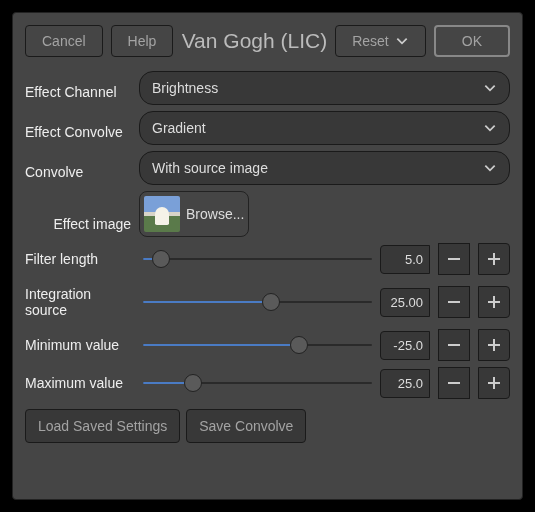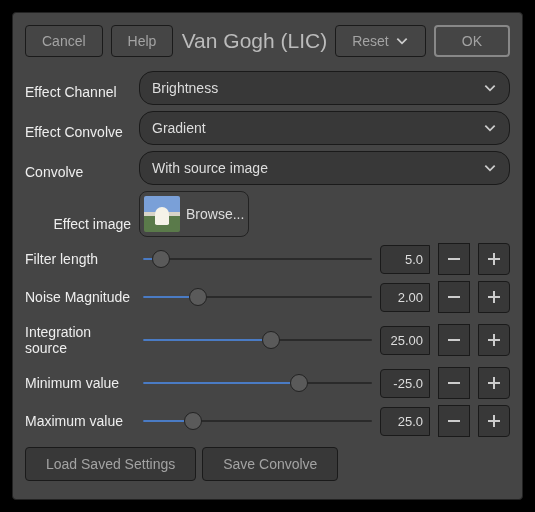--- a/index.html
+++ b/index.html
@@ -20,21 +20,21 @@
 .slider-row{display:flex;align-items:center;gap:8px;margin-bottom:6px}
 .slider-wrap{flex:1;position:relative;height:24px;display:flex;align-items:center}
 .track{position:absolute;width:100%;height:2px;background:#2a2a2a;border-radius:1px}
 .fill{position:absolute;height:2px;background:#4a7bc4;border-radius:1px}
 .handle{position:absolute;width:18px;height:18px;background:#5a5a5a;border:1px solid #222;border-radius:50%;transform:translateX(-50%);top:3px}
 .val{width:50px;background:#383838;border:1px solid #1a1a1a;border-radius:4px 0 0 4px;padding:6px 6px;text-align:right;font-size:13px}
 .step{width:32px;height:32px;background:#383838;border:1px solid #1a1a1a;display:flex;align-items:center;justify-content:center;font-size:18px;color:#ccc}
 .step.minus{border-radius:0}
 .step.plus{border-radius:0 4px 4px 0}
 .bottom{display:flex;gap:6px;margin-top:10px}
-.bottom .btn{background:#383838;padding:8px 20px}
+.bottom .btn{background:#383838;padding:8px 12px}
 .chev{width:14px;height:14px}
 </style>
 </head>
 <body>
 
 <div class="dialog">
   <div class="topbar">
     <button class="btn">Cancel</button>
     <button class="btn">Help</button>
     <div class="title">Van Gogh (LIC)</div>
@@ -87,40 +87,20 @@
 
   <div id="sliders">
       <div class="slider-row">
         <div class="label">Filter length</div>
   <div class="slider-wrap">
     <div class="track"></div>
     <div class="fill" style="width:8%"></div>
     <div class="handle" style="left:8%"></div>
   </div>
   <div class="val">5.0</div>
-  <div class="step minus">
-          <svg width="12" height="2">
-            <rect width="12" height="2" fill="#ccc"></rect>
-          </svg>
-        </div>
-  <div class="step plus">
-          <svg width="12" height="12">
-            <rect x="5" width="2" height="12" fill="#ccc"></rect>
-            <rect y="5" width="12" height="2" fill="#ccc"></rect>
-          </svg>
-        </div>
-      </div>
-      <div class="slider-row">
-        <div class="label">Noise Magnitude</div>
-  <div class="slider-wrap">
-    <div class="track"></div>
-    <div class="fill" style="width:24%"></div>
-    <div class="handle" style="left:24%"></div>
-  </div>
-  <div class="val">2.00</div>
   <div class="step minus">
           <svg width="12" height="2">
             <rect width="12" height="2" fill="#ccc"></rect>
           </svg>
         </div>
   <div class="step plus">
           <svg width="12" height="12">
             <rect x="5" width="2" height="12" fill="#ccc"></rect>
             <rect y="5" width="12" height="2" fill="#ccc"></rect>
           </svg>

